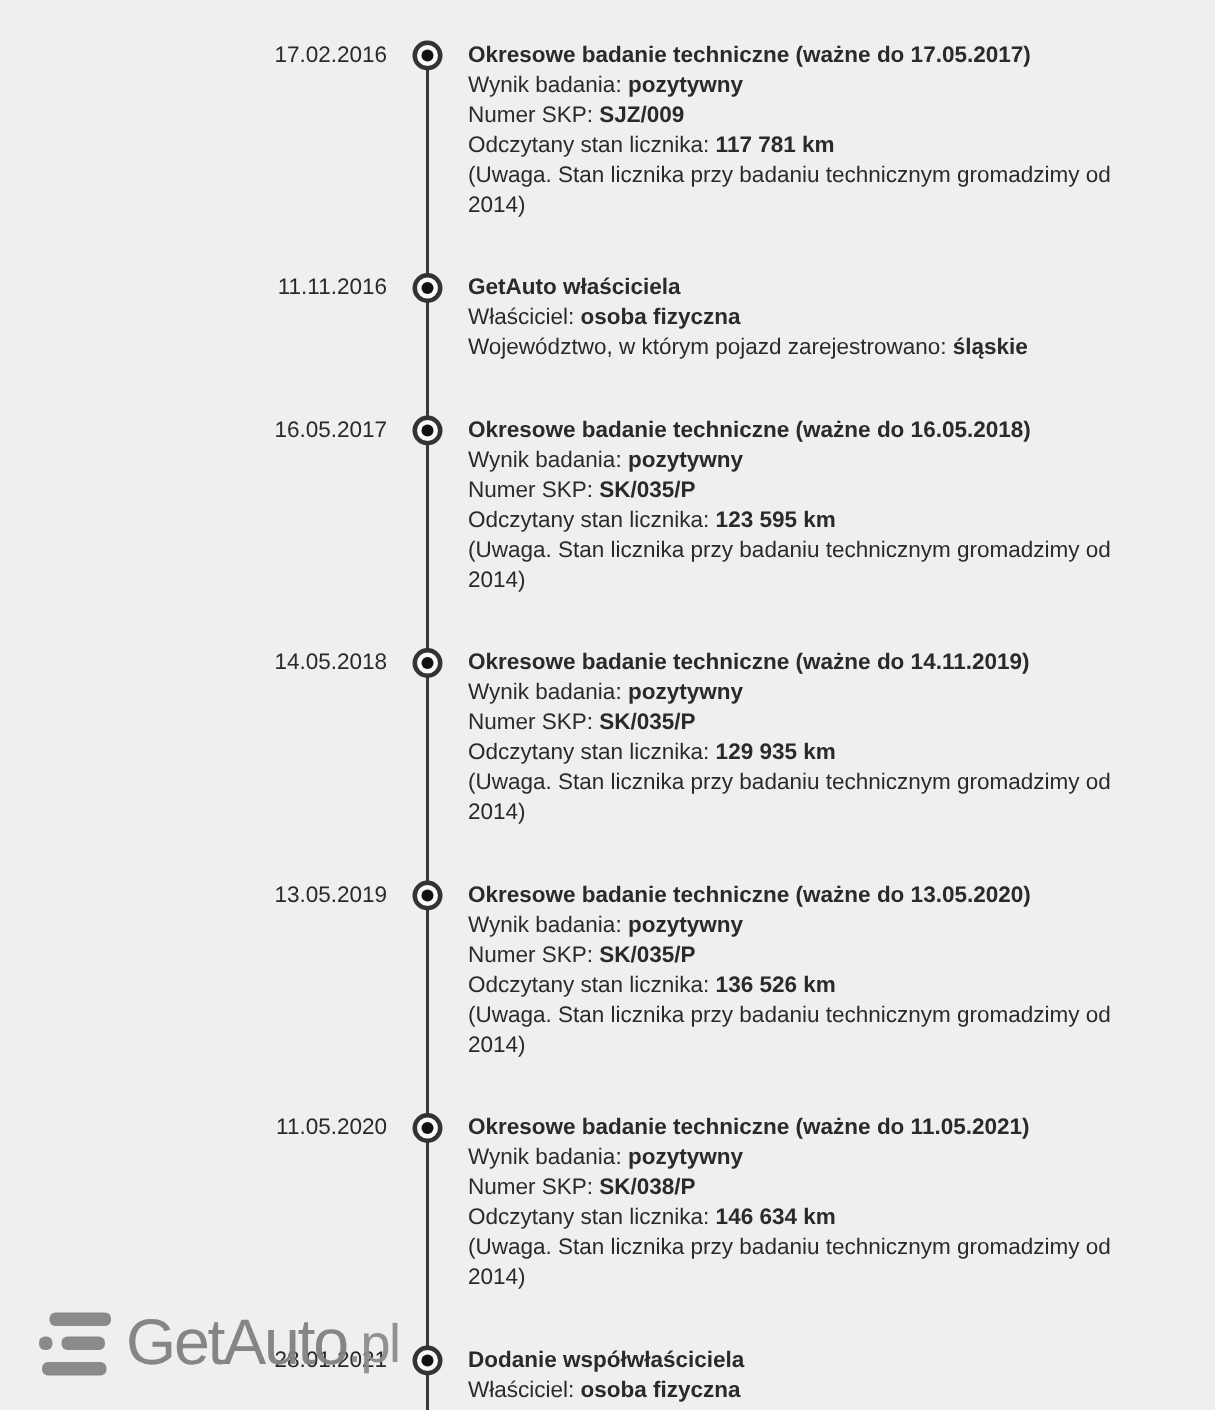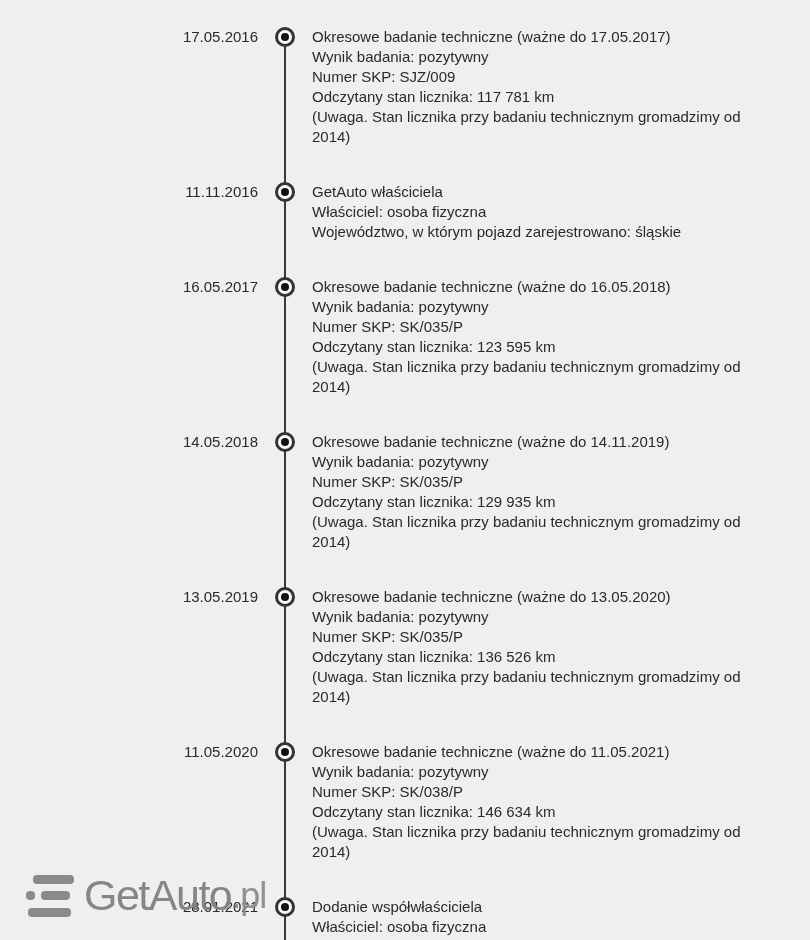--- a/index.html
+++ b/index.html
@@ -59,21 +59,21 @@
     width: 8px; height: 8px;
     border-radius: 50%;
     background: #121211;
   }
   .content {
     font-size: 15px;
     line-height: 20px;
     max-width: 420px;
   }
   .line { white-space: nowrap; }
-  .seg.b { font-weight: 400; }
+  .seg.b { font-weight: 700; }
   
   #watermark {
     position: absolute;
     left: 26px; top: 874px;
     display: flex;
     align-items: center;
     z-index: 5;
     opacity: 0.95;
   }
   #logo-icon {
@@ -112,21 +112,21 @@
   }
 </style>
 </head>
 <body>
 
 <div id="page">
   <div id="timeline-line"></div>
 
   <div id="events">
       <div class="event">
-        <div class="date">17.05.2016</div>
+        <div class="date">17.02.2016</div>
         <div class="marker-col">
           <div class="ring">
             <span class="dot"></span>
           </div>
         </div>
         <div class="content">
           <div class="line"><span class="seg b">Okresowe badanie techniczne (ważne do 17.05.2017)</span></div>
           <div class="line"><span class="seg">Wynik badania: </span><span class="seg b">pozytywny</span></div>
           <div class="line"><span class="seg">Numer SKP: </span><span class="seg b">SJZ/009</span></div>
           <div class="line"><span class="seg">Odczytany stan licznika: </span><span class="seg b">117 781 km</span></div>

